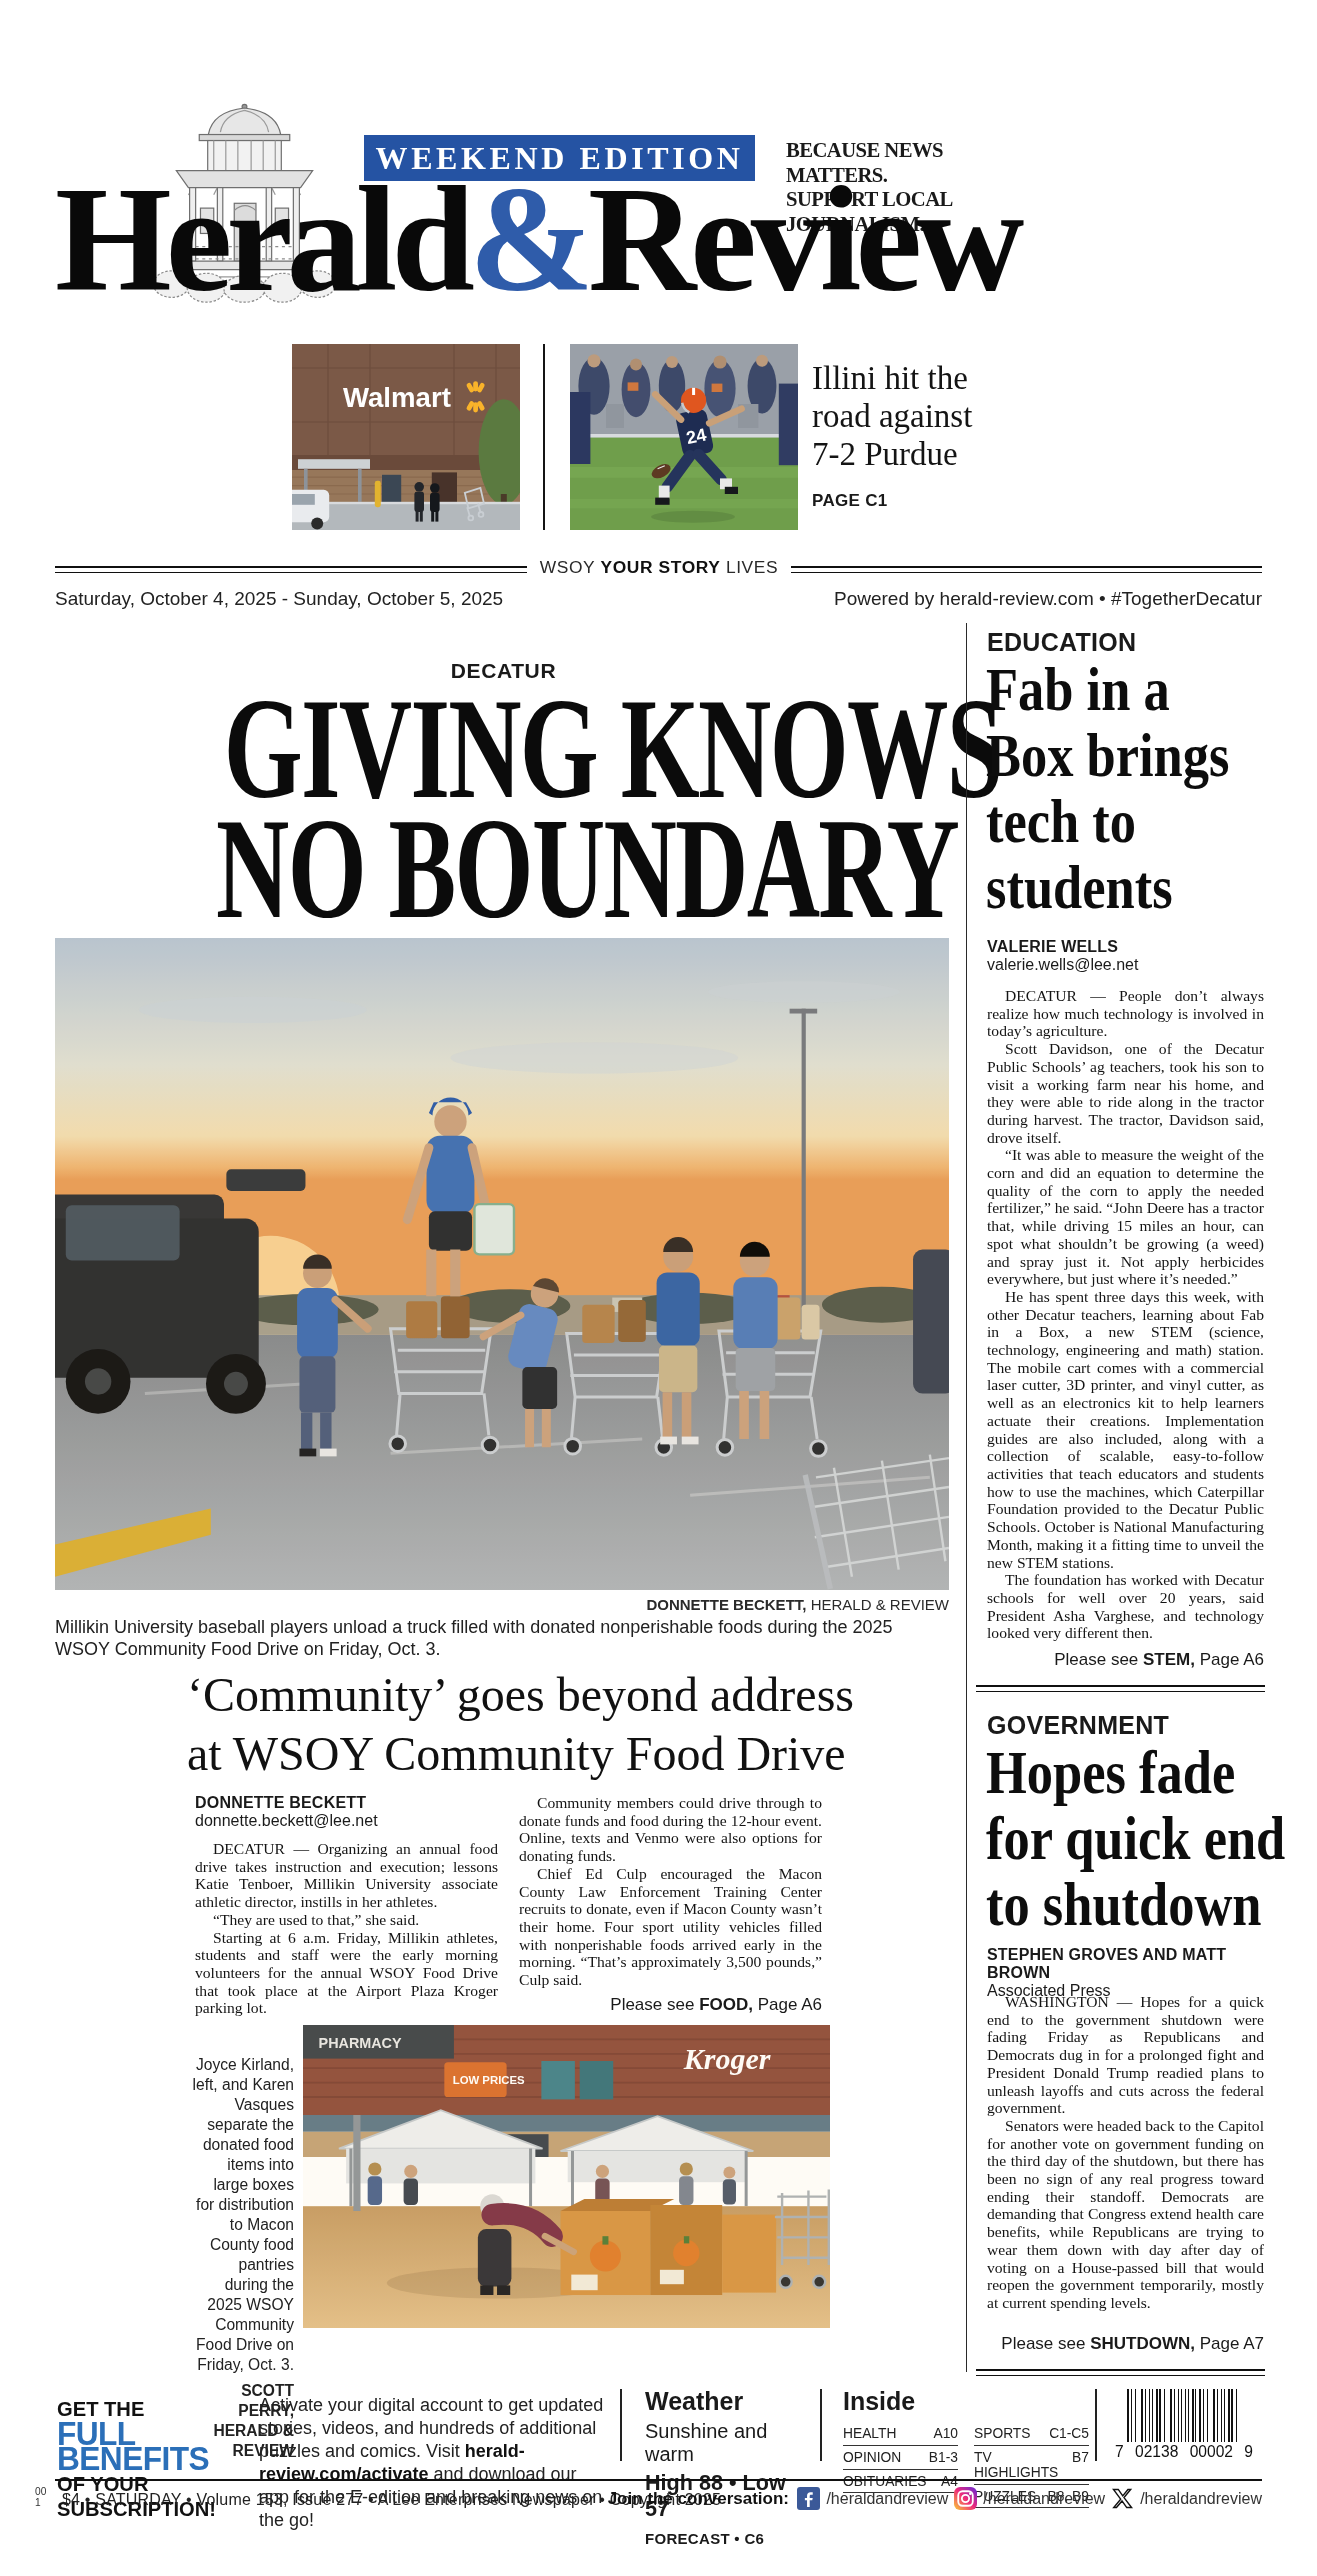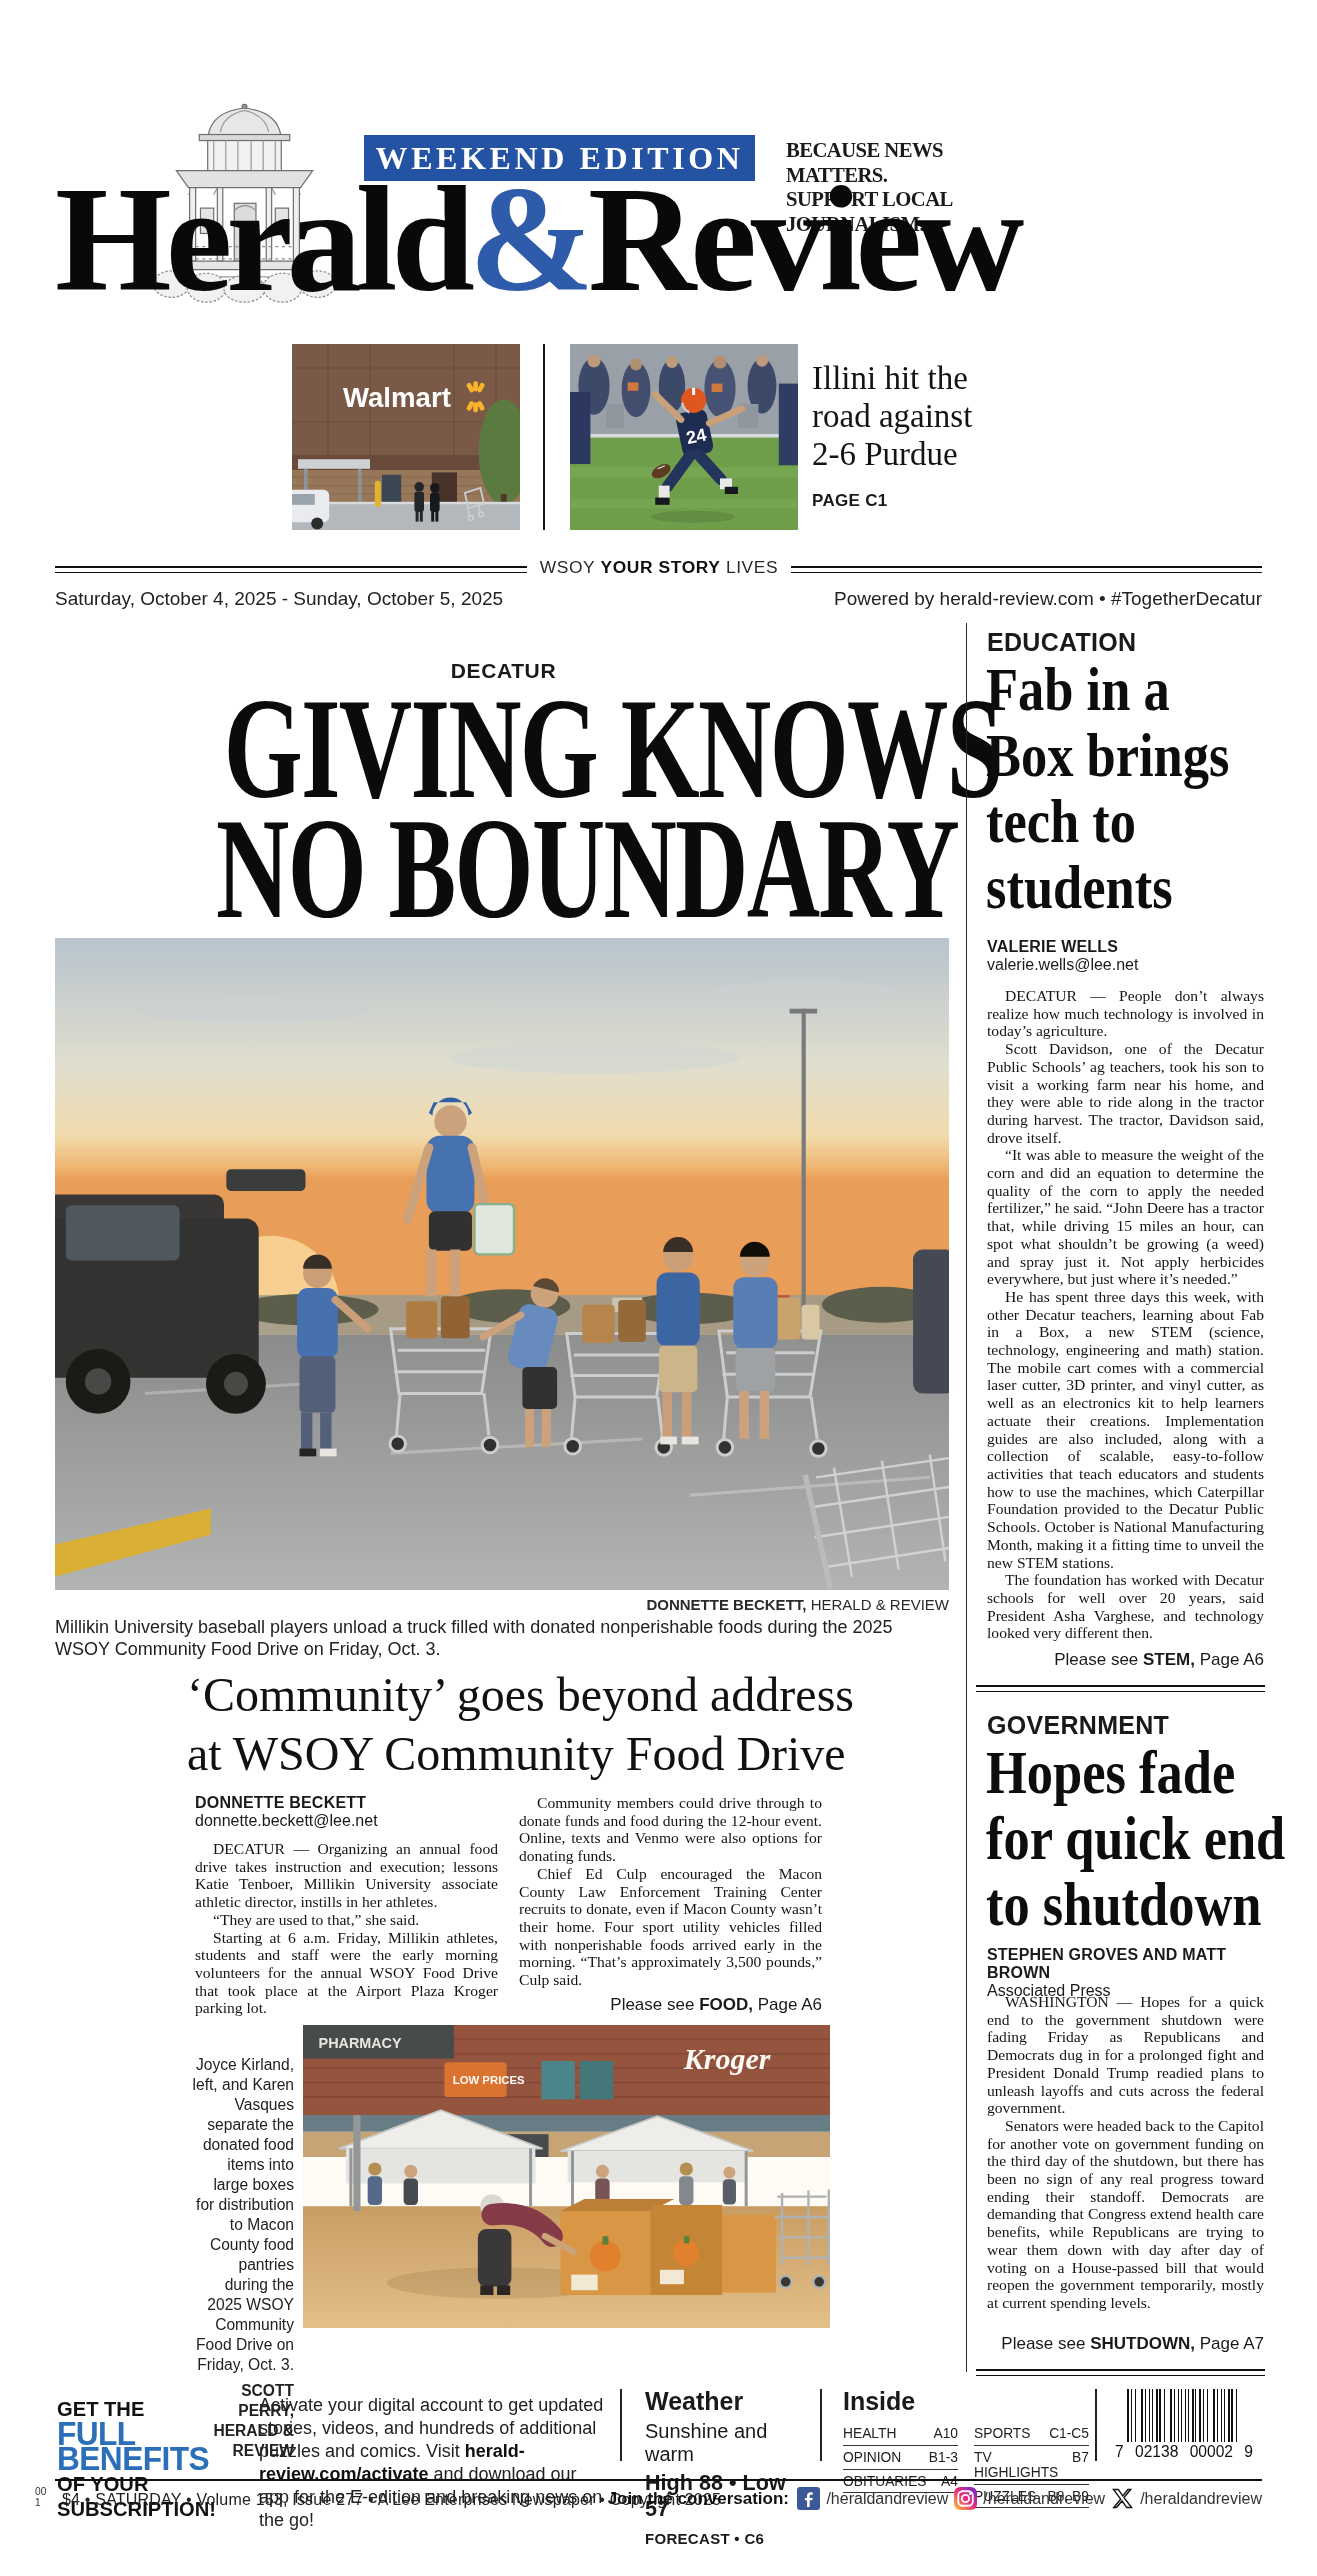--- a/index.html
+++ b/index.html
@@ -234,21 +234,21 @@
         <ellipse cx="152" cy="212" rx="17" ry="10" transform="rotate(-28 152 212)" fill="#5d3a22"></ellipse>
         <path d="M146,208 l12,-5" stroke="#e8e8e8" stroke-width="2"></path>
       </g>
     </svg>
   </div>
 
   <div class="abs t-right">
     <div class="tease-head">
       <div>Illini hit the</div>
       <div>road against</div>
-      <div>2-6 Purdue</div>
+      <div>7-2 Purdue</div>
     </div>
     <div class="tease-page">PAGE C1</div>
   </div>
 
   <div class="abs dblrule" style="left:55px;top:566px;width:472px;"></div>
   <div class="abs dblrule" style="left:791px;top:566px;width:471px;"></div>
   <div class="abs slogan"><span>WSOY </span><b>YOUR STORY</b><span> LIVES</span></div>
   <div class="abs dateline" style="left:55px;">Saturday, October 4, 2025 - Sunday, October 5, 2025</div>
   <div class="abs dateline" style="right:56px;">Powered by herald-review.com  •  #TogetherDecatur</div>
 

